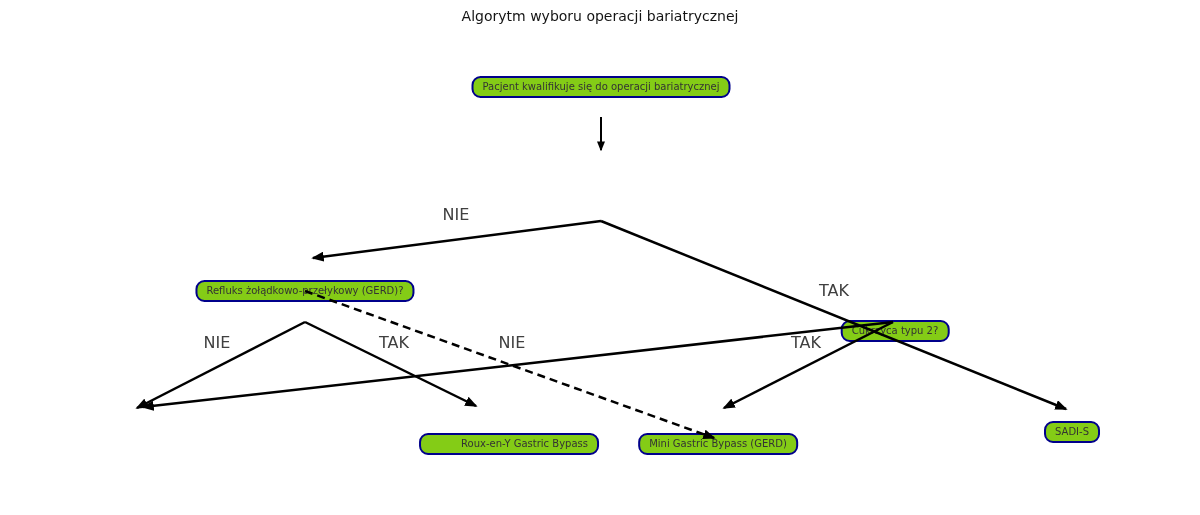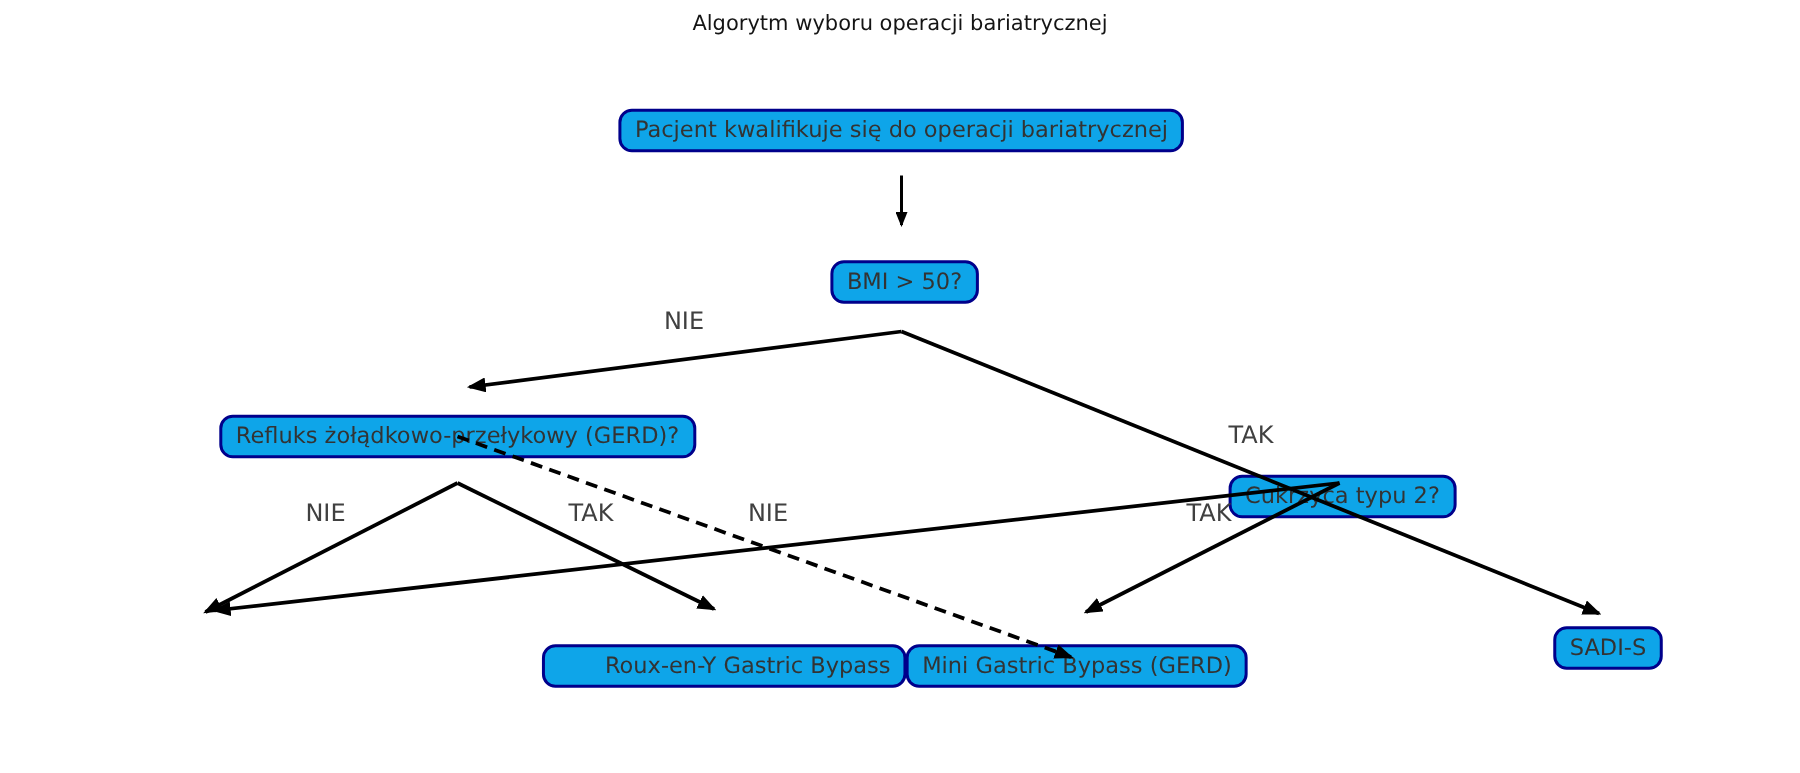--- a/index.html
+++ b/index.html
@@ -14,25 +14,25 @@
     position:absolute;
     left:600px;top:8px;
     transform:translateX(-50%);
     font-size:14px;
     color:#141414;
     white-space:nowrap;
   }
   .node{
     position:absolute;
     transform:translate(-50%,-50%);
-    background:#0ea5e9;
+    background:#84cc16;
     border:2px solid #00008b;
     border-radius:9px;
     padding:3px 9px 4px 9px;
-    font-size:15px;
+    font-size:10px;
     color:#333333;
     white-space:nowrap;
     z-index:1;
   }
   #edge-layer{
     position:absolute;
     left:0;top:0;
     width:1200px;height:515px;
     z-index:2;
     pointer-events:none;
@@ -47,24 +47,23 @@
   }
 </style>
 </head>
 <body>
 
 <div id="canvas">
 
   <div class="title">Algorytm wyboru operacji bariatrycznej</div>
 
   <div class="node" style="left:601px;top:87px;">Pacjent kwalifikuje się do operacji bariatrycznej</div>
-  <div class="node" style="left:603px;top:188px;">BMI &gt; 50?</div>
   <div class="node" style="left:305px;top:291px;">Refluks żołądkowo-przełykowy (GERD)?</div>
   <div class="node" style="left:895px;top:291px;margin-top:40px;">Cukrzyca typu 2?</div>
-  <div class="node" style="left:483px;top:444px;padding-left:40px;">Roux-en-Y Gastric Bypass</div>
+  <div class="node" style="left:509px;top:444px;padding-left:40px;">Roux-en-Y Gastric Bypass</div>
   <div class="node" style="left:718px;top:444px;">Mini Gastric Bypass (GERD)</div>
   <div class="node" style="left:1072px;top:432px;">SADI-S</div>
 
   <svg id="edge-layer" viewBox="0 0 1200 515" xmlns="http://www.w3.org/2000/svg">
     <defs>
       <marker id="arrow" viewBox="0 0 5 4" markerWidth="5" markerHeight="4" refX="4.3" refY="2" orient="auto" markerUnits="strokeWidth">
         <path d="M0,0 L5,2 L0,4 z" fill="#000000"></path>
       </marker>
     </defs>
     <line x1="601" y1="117" x2="601" y2="150" stroke="#000" stroke-width="2" marker-end="url(#arrow)"></line>

